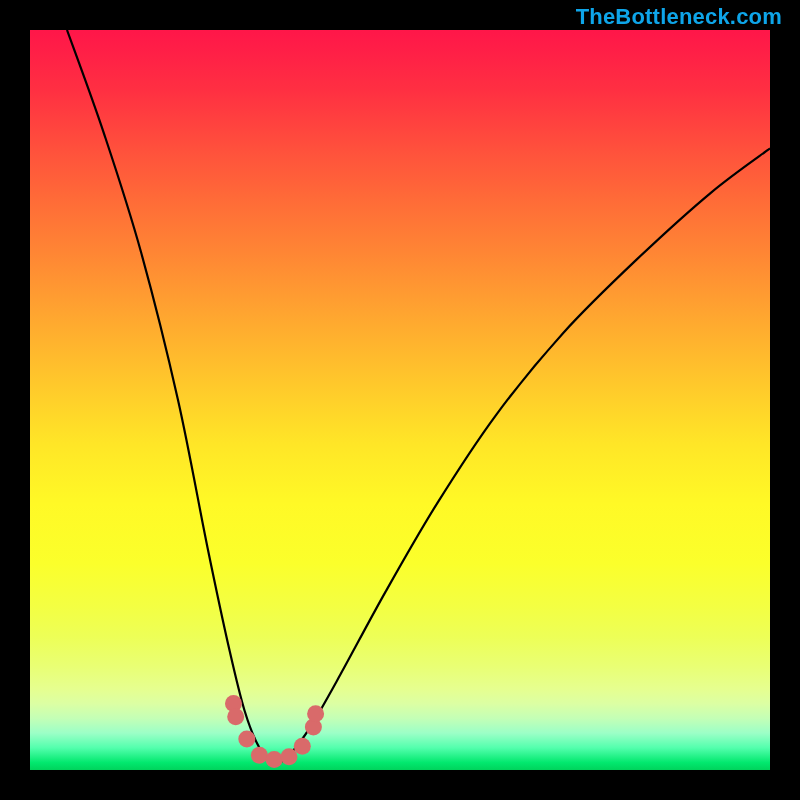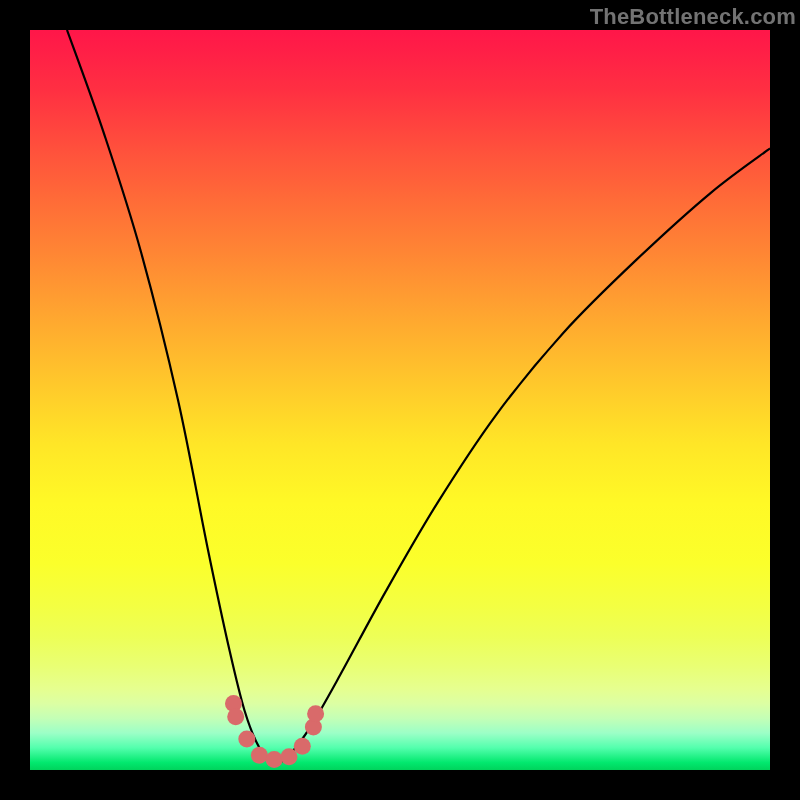--- a/index.html
+++ b/index.html
@@ -13,24 +13,24 @@
   }
   .frame {
     position: relative;
     width: 800px;
     height: 800px;
     background: #000;
   }
   .watermark {
     position: absolute;
     top: 4px;
-    right: 4px;
+    right: 18px;
     font-size: 22px;
     font-weight: 600;
-    color: #737373;
+    color: #0ea5e9;
     letter-spacing: 0.2px;
     z-index: 20;
   }
   .plot {
     position: absolute;
     left: 30px;
     top: 30px;
     width: 740px;
     height: 740px;
     overflow: hidden;

